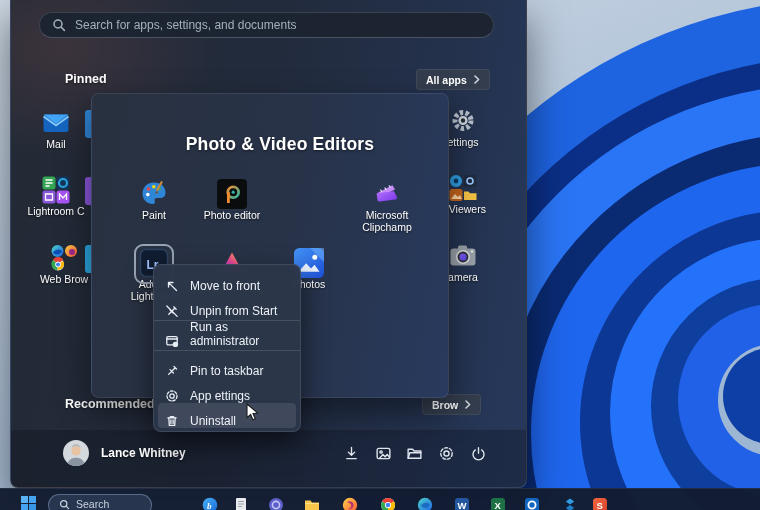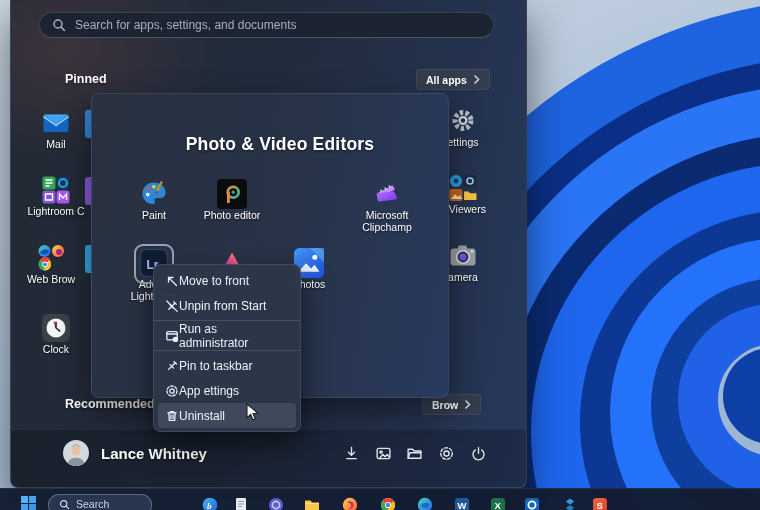--- a/index.html
+++ b/index.html
@@ -61,32 +61,32 @@
       color:#fff;font-size:17.5px;font-weight:700;letter-spacing:.2px;
       text-shadow:0 1px 3px rgba(0,0,0,.5);margin-top:12px;}
   .sel-ring{position:absolute;width:40px;height:40px;border:2px solid #97a2b2;
       border-radius:9px;z-index:1;}
 
   
   .context-menu{position:absolute;left:142px;top:264px;width:148px;z-index:4;
       background:rgba(44,54,73,.98);border:1px solid rgba(255,255,255,.10);
       border-radius:8px;padding:3px 0;
       box-shadow:0 12px 28px rgba(0,0,0,.55);}
-  .cm-item{display:flex;align-items:center;height:25px;margin:0 4px;
-      padding:0 7px;border-radius:4px;color:#eef2f7;font-size:12px;}
+  .cm-item{display:flex;align-items:flex-end;height:25px;margin:0 4px;
+      padding:0 7px;gap:11px;border-radius:4px;color:#eef2f7;font-size:12px;}
   .cm-item.hl{background:rgba(255,255,255,.10);}
   .cm-item svg{stroke:#e9eef5;fill:none;stroke-width:1.3;stroke-linecap:round;stroke-linejoin:round;flex:0 0 auto;}
   .cm-sep{height:1px;background:rgba(255,255,255,.13);margin:2px 0;}
 
   
   .user-bar{position:absolute;left:0;bottom:0;width:100%;height:58px;
       background:rgba(8,12,20,.28);border-top:1px solid rgba(255,255,255,.05);
       border-radius:0 0 8px 8px;}
   .user-chip{position:absolute;left:52px;top:10px;display:flex;align-items:center;gap:12px;}
-  .user-name{color:#fff;font-size:15px;font-weight:600;text-shadow:0 1px 2px rgba(0,0,0,.6);}
+  .user-name{color:#fff;font-size:12px;font-weight:600;text-shadow:0 1px 2px rgba(0,0,0,.6);}
   .ub-ico{position:absolute;top:9px;width:28px;height:28px;border-radius:4px;
       display:flex;align-items:center;justify-content:center;}
   .ub-ico svg{stroke:#dfe6ee;fill:none;stroke-width:1.3;stroke-linecap:round;stroke-linejoin:round;}
 
   .cursor{position:absolute;left:246px;top:403px;z-index:9;pointer-events:none;}
 </style>
 </head>
 <body>
 
 <div class="stage">
@@ -200,46 +200,35 @@
             <rect x="15.5" y="1.5" width="13" height="13" rx="2.5" fill="#17355c"></rect>
             <circle cx="22" cy="8" r="4" fill="none" stroke="#2aa7e0" stroke-width="2.2"></circle>
             <rect x="1.5" y="15.5" width="13" height="13" rx="2.5" fill="#8a56d8"></rect>
             <path d="M4.5 19h7v6h-7z" fill="none" stroke="#fff" stroke-width="1.3"></path>
             <rect x="15.5" y="15.5" width="13" height="13" rx="2.5" fill="#a855f7"></rect>
             <path d="M18.5 25v-6l3.5 4 3.5-4v6" fill="none" stroke="#fff" stroke-width="1.3"></path>
           </svg>
         </div>
       <div class="lb">Lightroom C</div>
     </div>
-    <div class="tile" style="left:8px;top:243px">
+    <div class="tile" style="left:21px;top:243px">
       <div class="ic">
           <svg viewBox="0 0 30 30">
             <circle cx="8.5" cy="8" r="6" fill="url(#edg)"></circle>
             <path d="M4 9.5c2-3.5 7-4 9-1.5-1 3.5-7 5-9 1.5z" fill="#0c4fb3"></path>
             <circle cx="22" cy="8" r="6" fill="url(#ffg)"></circle>
             <circle cx="23" cy="9" r="3" fill="#9f2a8d"></circle>
             <circle cx="9" cy="21.5" r="6" fill="#fff"></circle>
             <path d="M9 21.5L4 17a6 6 0 0 1 10.2-.5z" fill="#ea4335"></path>
             <path d="M9 21.5l-5-4.5a6 6 0 0 0 4.4 10z" fill="#34a853"></path>
             <path d="M9 21.5l-.6 5.5a6 6 0 0 0 5.8-9z" fill="#fbbc05"></path>
             <circle cx="9" cy="21.5" r="2.5" fill="#4285f4" stroke="#fff" stroke-width="1"></circle>
           </svg>
         </div>
       <div class="lb">Web Brow</div>
-    </div>
-    <div class="tile" style="left:13px;top:313px">
-      <div class="ic">
-          <svg viewBox="0 0 30 30">
-            <rect x="1" y="1" width="28" height="28" rx="6" fill="#3b4149"></rect>
-            <circle cx="15" cy="15" r="9.5" fill="#f4f5f6"></circle>
-            <path d="M15 15l-2.2-6.5" stroke="#e5484d" stroke-width="1.2"></path>
-            <path d="M15 15l4.2 3.4M15 15V8.8" stroke="#23272d" stroke-width="1.6"></path>
-          </svg>
-        </div>
-      <div class="lb">Clock</div>
     </div>
 
     <div class="tile" style="left:420px;top:106px">
       <div class="ic">
           <svg viewBox="0 0 30 30">
             <circle cx="15" cy="14.5" r="8" fill="none" stroke="#b6bec9" stroke-width="5" stroke-dasharray="3.4 2.3"></circle>
             <circle cx="15" cy="14.5" r="3.4" fill="#242b36" stroke="#cdd4dd" stroke-width="2.4"></circle>
           </svg>
         </div>
       <div class="lb">ettings</div>

